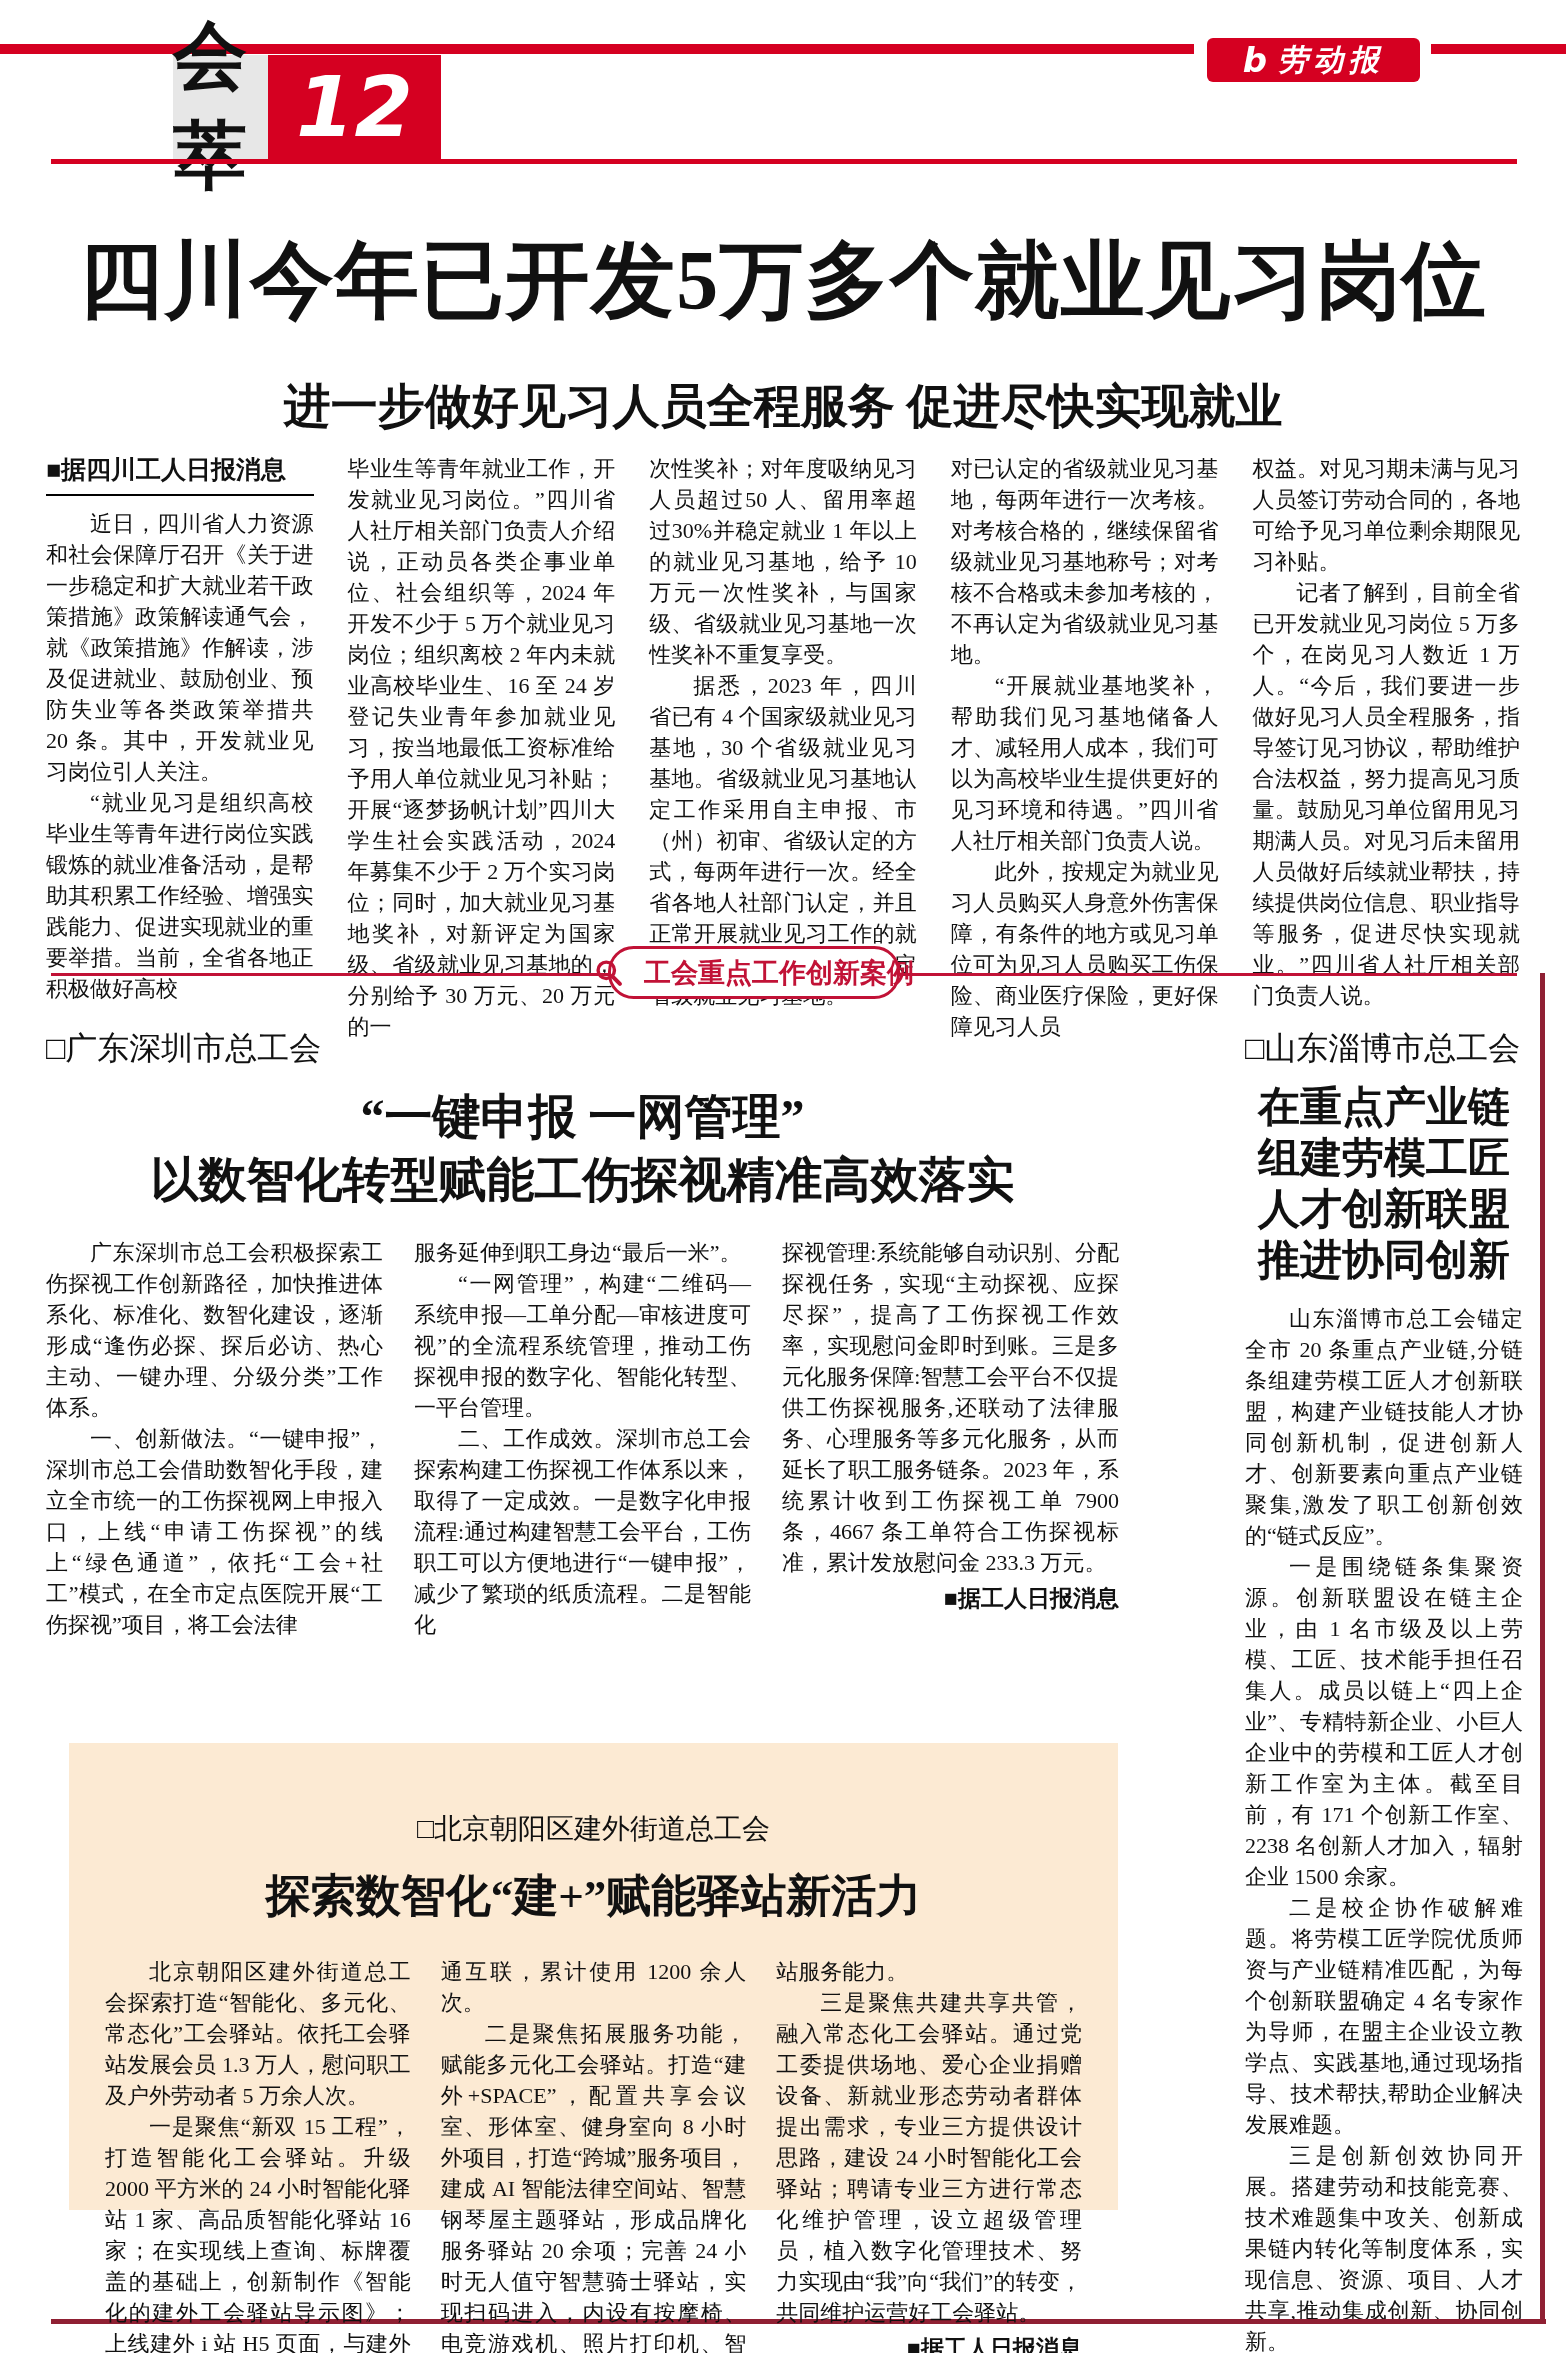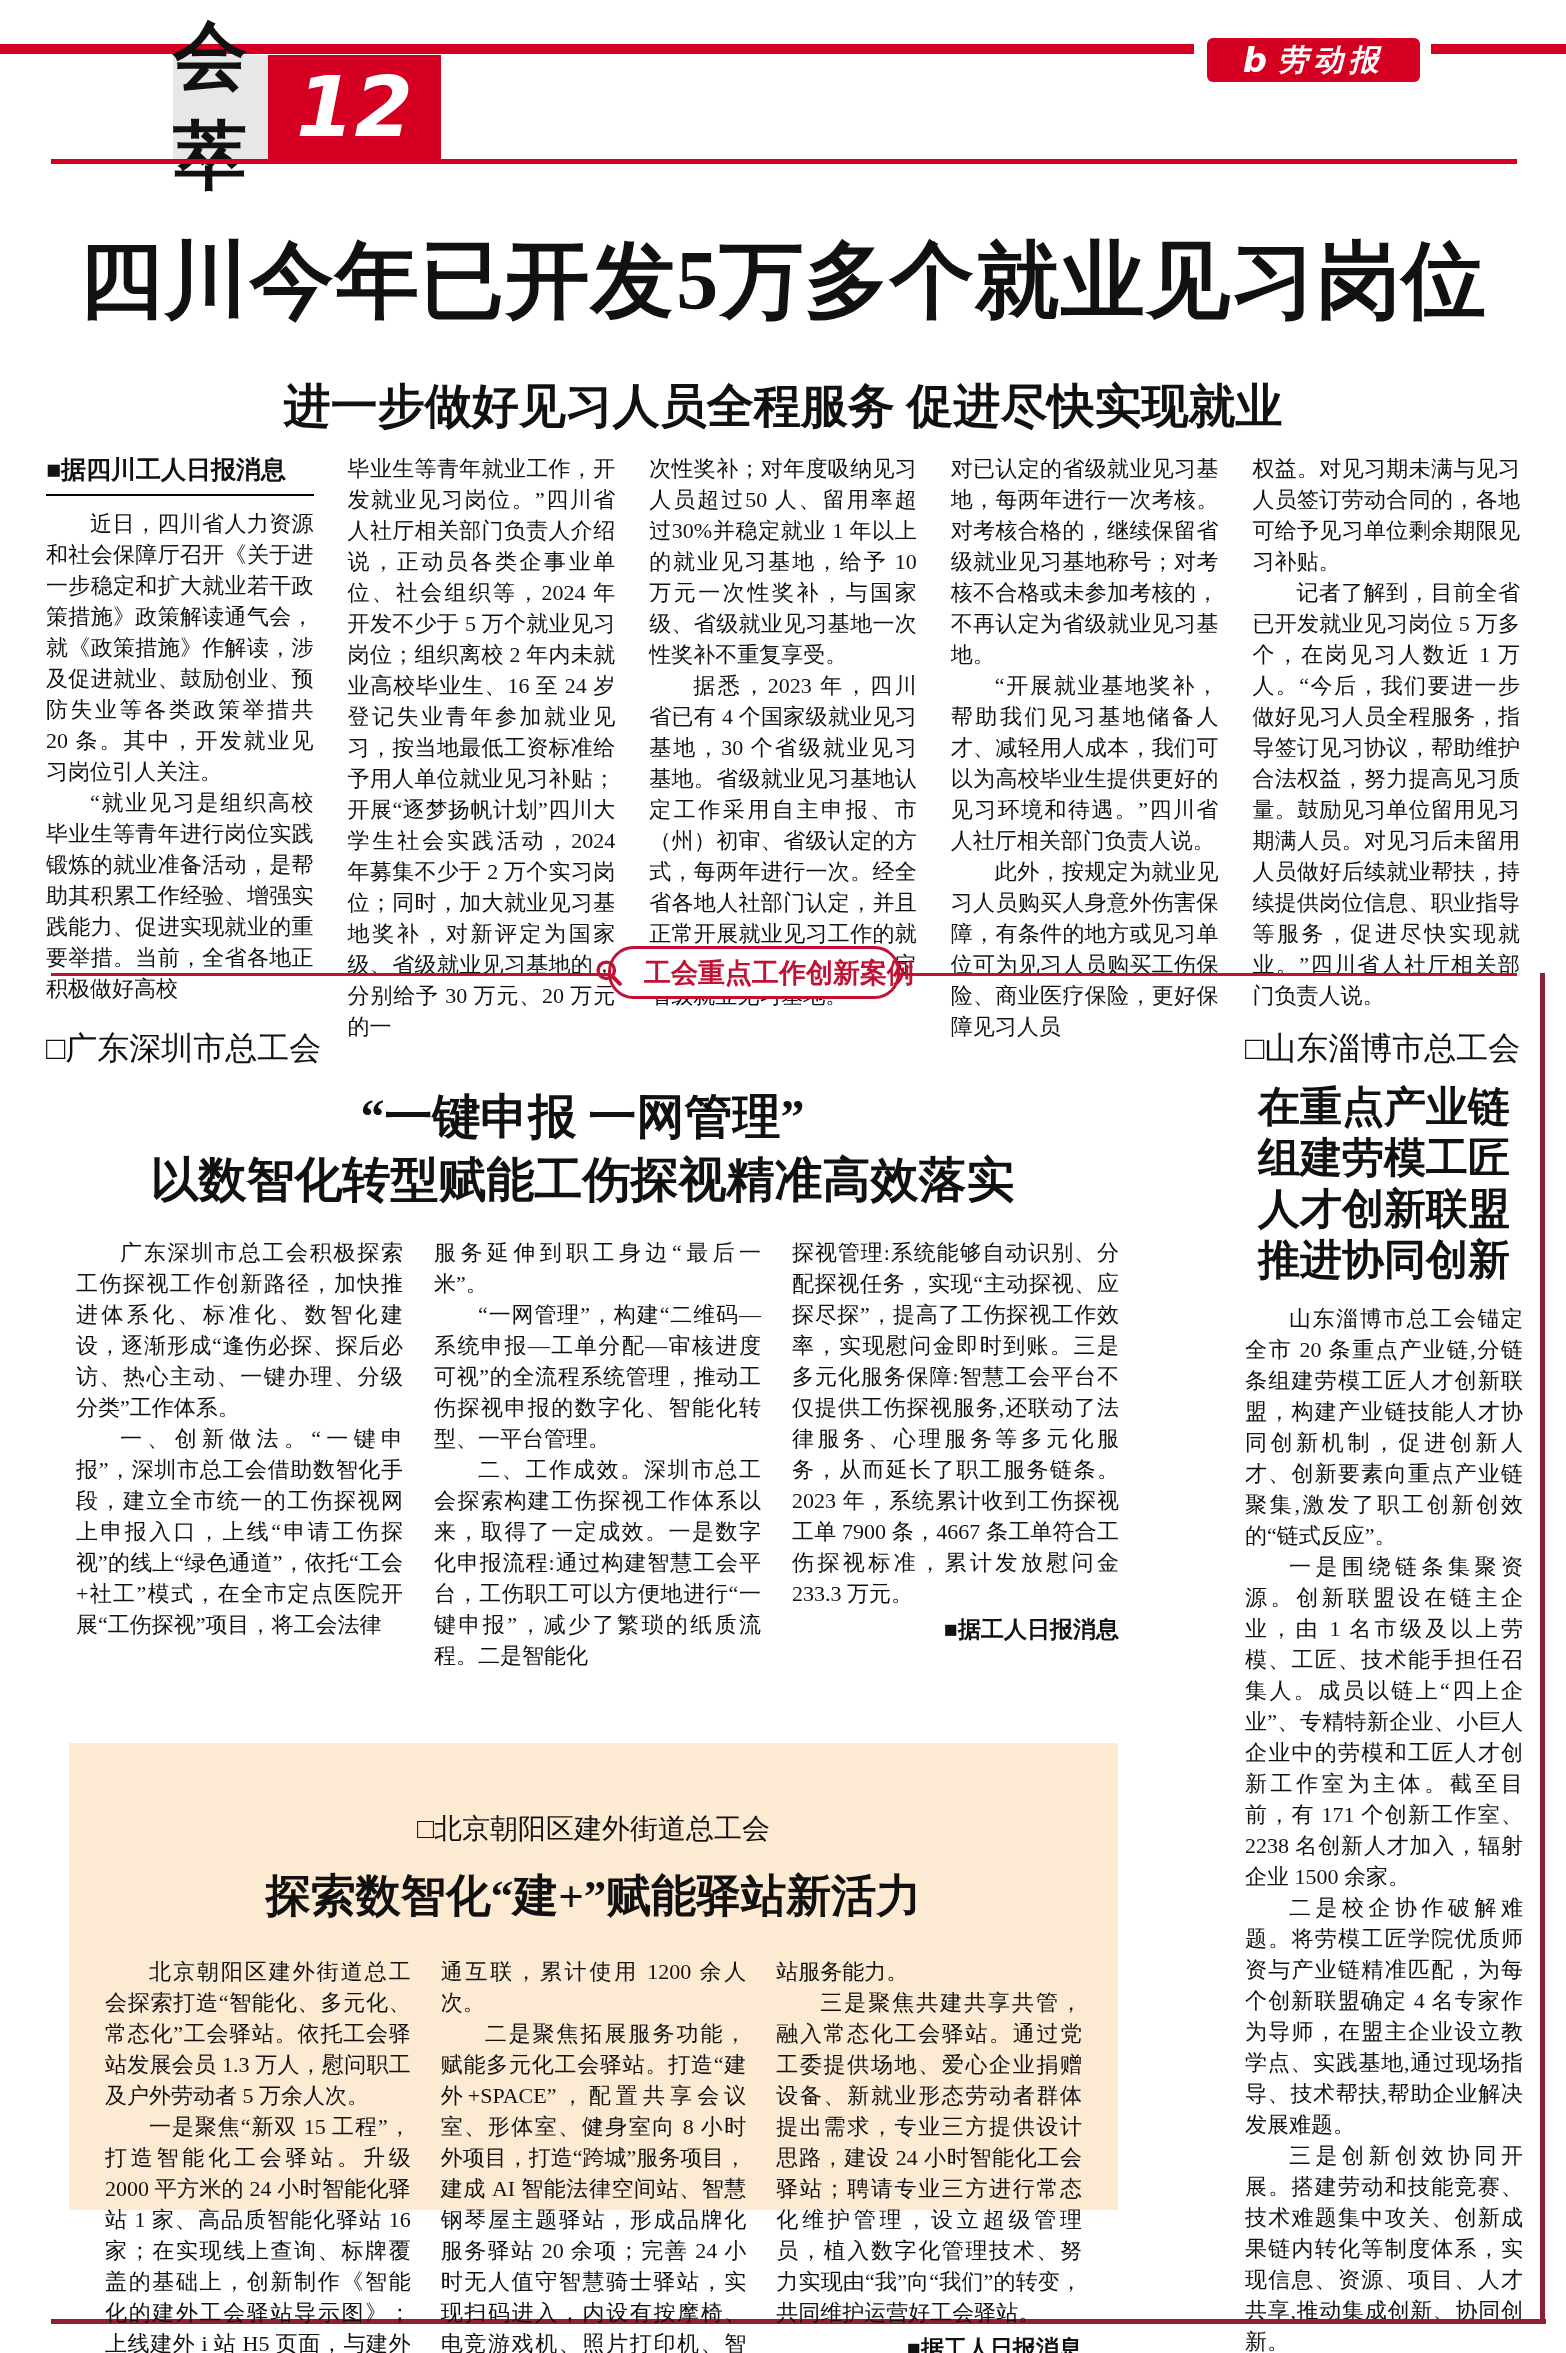--- a/index.html
+++ b/index.html
@@ -39,21 +39,21 @@
   
   .divider-line{position:absolute;left:51px;top:973px;width:1466px;height:2.7px;background:#c11236;}
   .badge{position:absolute;left:608px;top:946px;width:286px;height:47px;background:#fff;
          border:3.4px solid #c11236;border-radius:25.6px;display:flex;align-items:center;justify-content:center;gap:10px;}
   .badge-bar{width:2.7px;height:28px;background:#c11236;}
   .badge-label{color:#c11236;font-weight:700;font-size:27px;white-space:nowrap;}
   
   .case-left{position:absolute;left:46px;top:1027px;width:1073px;}
   .case-kicker{text-align:left;font-size:32px;font-weight:500;white-space:nowrap;}
   .case-title{text-align:center;font-size:48px;font-weight:800;line-height:59px;margin-top:16px;white-space:nowrap;}
-  .case-cols{display:flex;gap:31px;margin-top:28px;margin-left:30px;}
+  .case-cols{display:flex;gap:31px;margin-top:28px;}
   .ccol{flex:1;min-width:0;}
   .case-right{position:absolute;left:1245px;top:1027px;width:278px;}
   .case-right .case-title{font-size:42px;line-height:51px;margin-top:10.8px;}
   .case-right .bp{margin-top:0;}
   .right-rule{position:absolute;left:1540px;top:973px;width:4.7px;height:1350px;background:#8f2033;}
   .bottom-rule{position:absolute;left:51px;top:2319px;width:1495px;height:4.7px;background:#8f2033;}
   
   .cream-box{position:absolute;left:69px;top:1743px;width:1049px;height:467px;background:#fcead3;}
   .cream-kicker{text-align:center;font-size:28px;font-weight:500;padding-top:67px;white-space:nowrap;}
   .cream-title{text-align:center;font-size:45px;font-weight:800;margin-top:17.5px;white-space:nowrap;}

